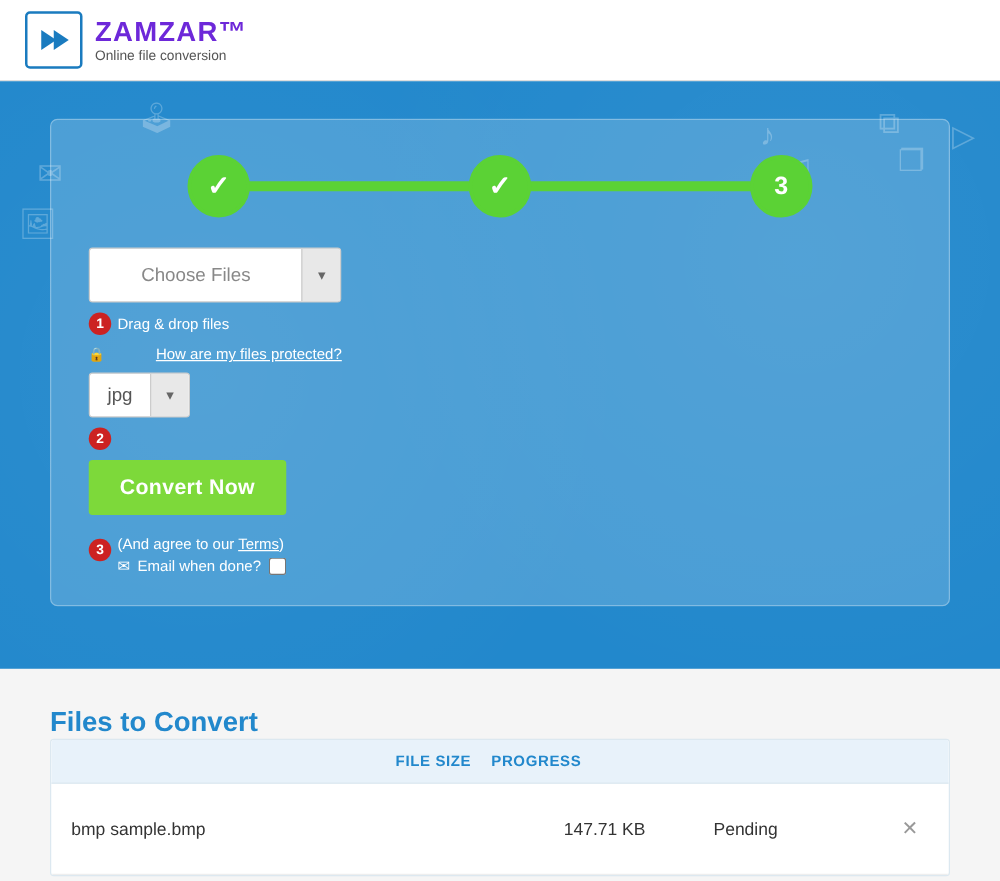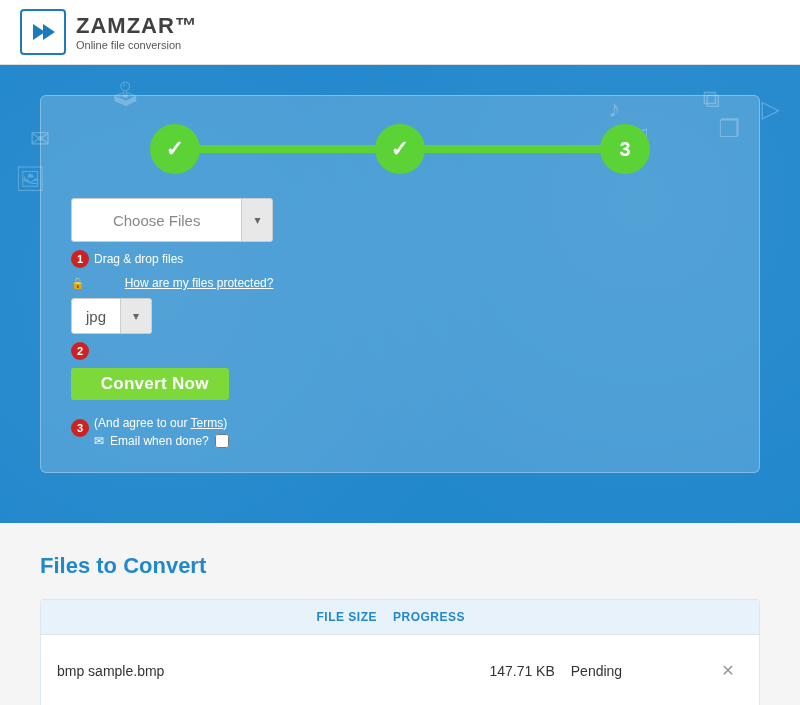--- a/index.html
+++ b/index.html
@@ -34,21 +34,21 @@
       width: 28px;
       height: 28px;
     }
     .logo-text-area {
       display: flex;
       flex-direction: column;
     }
     .logo-title {
       font-size: 22px;
       font-weight: bold;
-      color: #404040;
+      color: #6d28d9;
       letter-spacing: 1px;
     }
     .logo-subtitle {
       font-size: 11px;
       color: #555;
     }
     .header-actions {
       display: flex;
       align-items: center;
       gap: 10px;
@@ -242,25 +242,24 @@
     }
 
     .convert-btn {
       background: #7dd93a;
       border: none;
       border-radius: 3px;
       color: #fff;
       font-size: 17px;
       font-weight: bold;
       padding: 0 20px;
-      height: 32px;
+      height: 44px;
       width: 100%;
       cursor: pointer;
       letter-spacing: 0.3px;
-      text-align: right;
     }
 
     .step-hint {
       display: flex;
       align-items: center;
       gap: 5px;
       margin-top: 8px;
       font-size: 12px;
     }
     .step-badge {
@@ -322,21 +321,20 @@
 
     
     .files-section {
       background: #f5f5f5;
       padding: 30px 40px;
     }
     .files-title {
       font-size: 22px;
       font-weight: normal;
       color: #333;
-      margin-bottom: 20px;
     }
     .files-title span {
       color: #2288cc;
       font-weight: bold;
     }
     .files-table {
       background: #fff;
       border: 1px solid #dce8f0;
       border-radius: 3px;
       overflow: hidden;
@@ -383,21 +381,21 @@
     }
     .row-name {
       flex: 2;
       font-size: 14px;
       color: #333;
     }
     .row-size {
       flex: 0.8;
       font-size: 14px;
       color: #333;
-      text-align: right;
+      text-align: center;
     }
     .row-progress {
       flex: 0.8;
       font-size: 14px;
       color: #333;
       padding-left: 16px;
     }
     .row-action {
       width: 30px;
       text-align: center;

